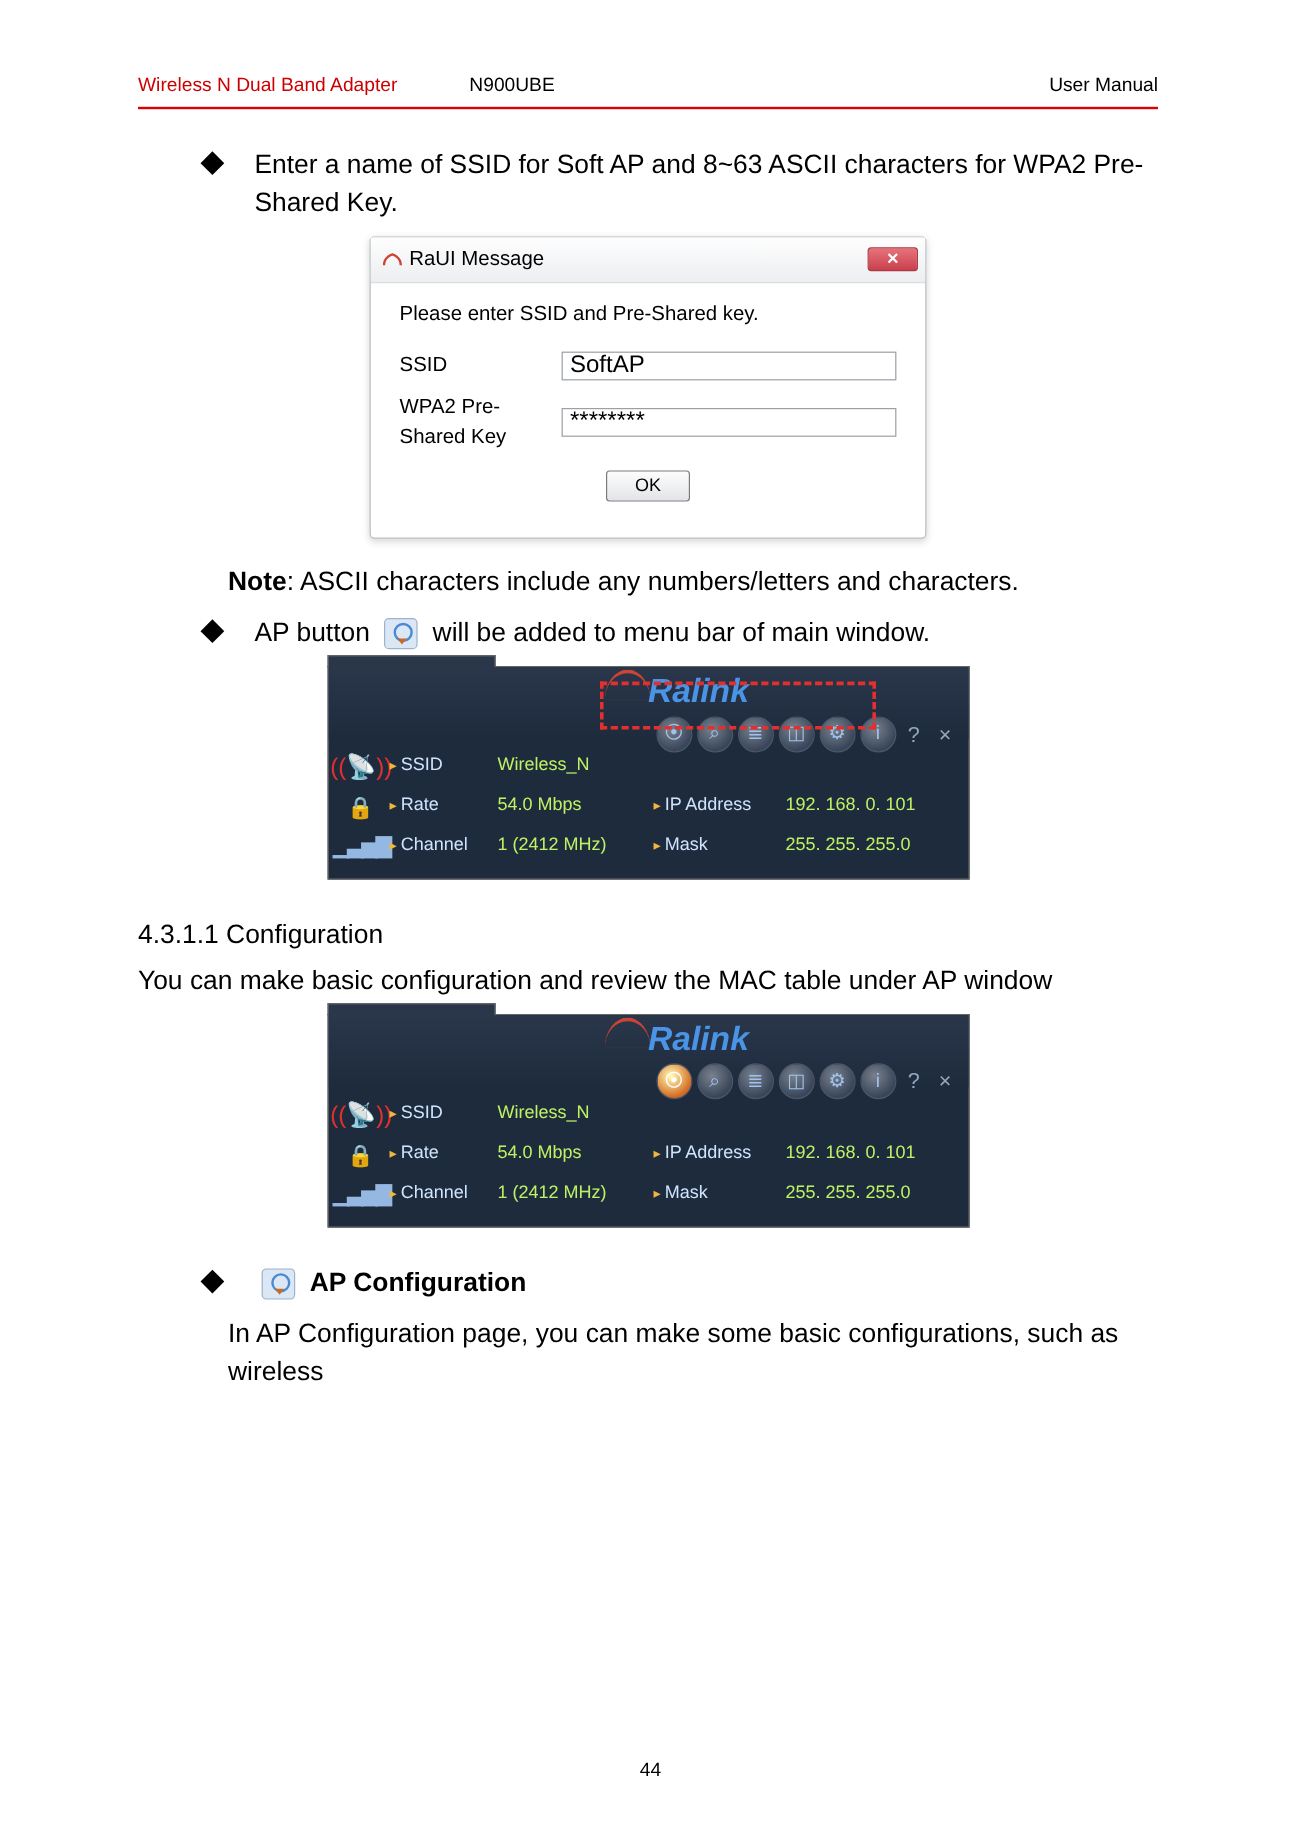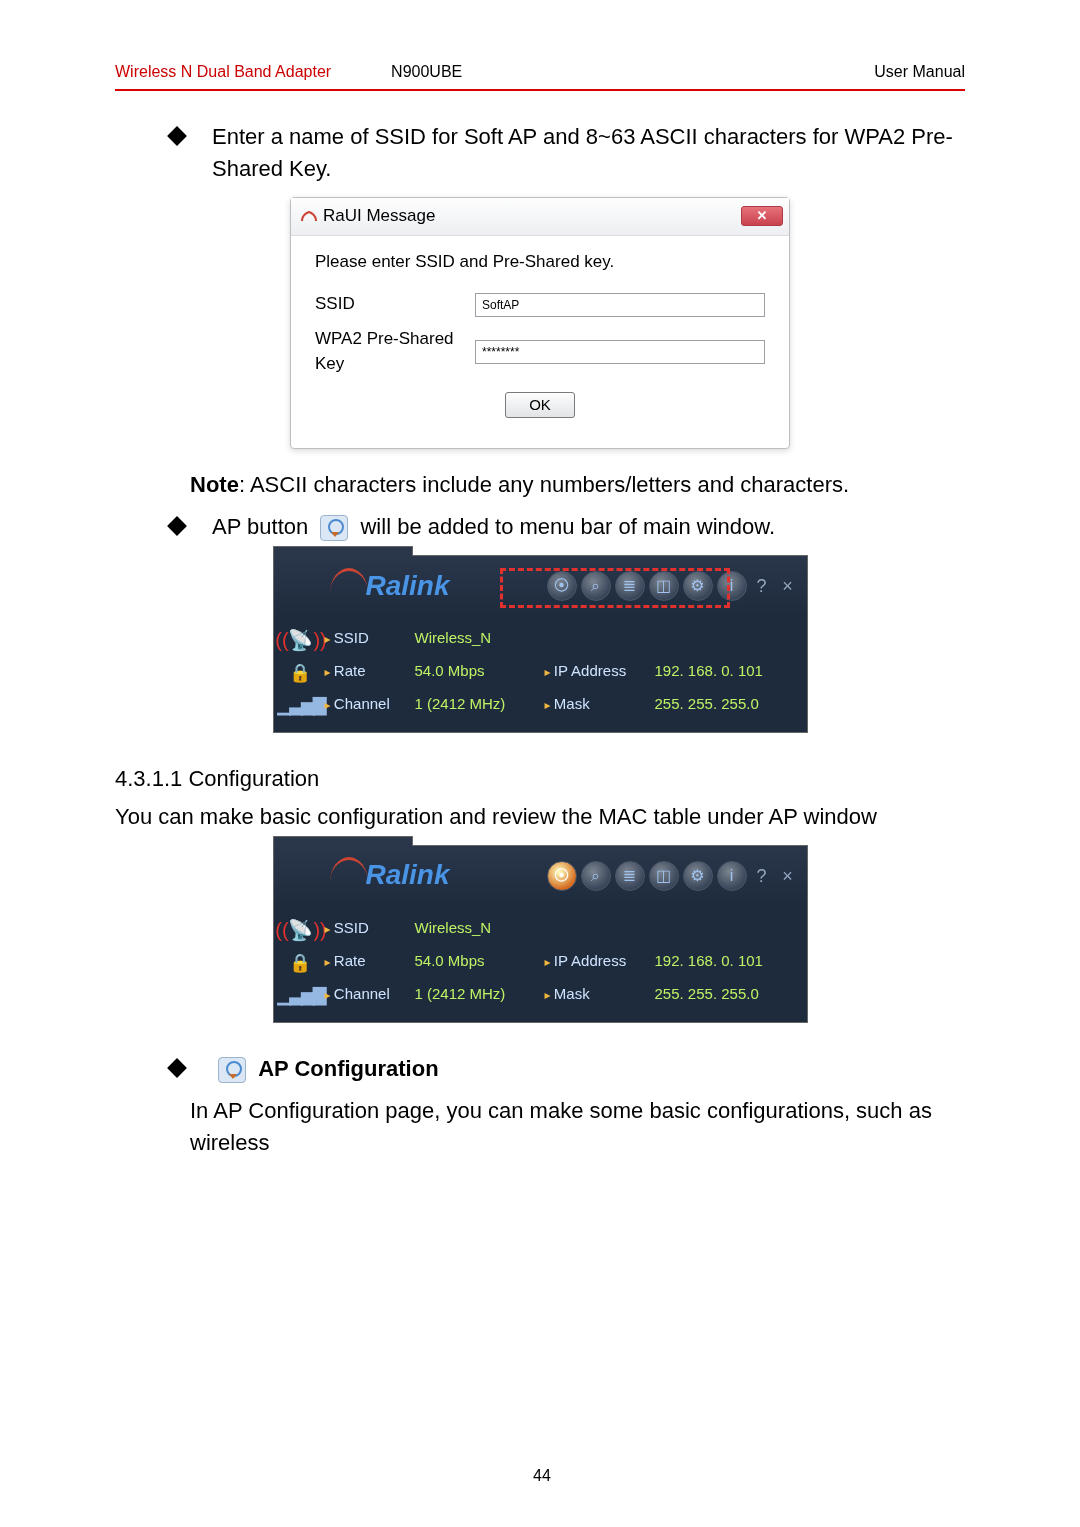--- a/index.html
+++ b/index.html
@@ -38,21 +38,21 @@
     width: 14px; height: 14px;
     background: #000;
     transform: rotate(45deg);
     margin-top: 8px;
     margin-right: 28px;
     flex-shrink: 0;
   }
 
   
   .dialog {
-    width: 500px;
+    width: 464px;
     margin: 12px auto 20px auto;
     border: 1px solid #bcbec0;
     border-radius: 4px;
     background: #fff;
     font-size: 17px;
     box-shadow: 0 2px 6px rgba(0,0,0,0.15);
   }
   .dialog-titlebar {
     background: linear-gradient(#fefefe,#eceef1);
     border-bottom: 1px solid #dcdcdc;
@@ -75,21 +75,21 @@
     font-size: 13px; font-weight: bold;
   }
   .dialog-body { padding: 14px 24px 18px; }
   .dlg-instr { margin-bottom: 18px; }
   .dlg-row { display: flex; align-items: center; margin: 10px 0; }
   .dlg-label { width: 160px; }
   .dlg-input {
     flex: 1; height: 24px;
     border: 1px solid #9aa0a6;
     padding: 2px 6px;
-    font-size: 12px;
+    font-size: 20px;
     background: #fff;
     outline: none;
   }
   .dlg-ok {
     display: block;
     margin: 16px auto 12px;
     width: 70px; height: 26px;
     background: linear-gradient(#fdfdfd,#e2e4e7);
     border: 1px solid #7a7a7a;
     border-radius: 3px;
@@ -138,20 +138,21 @@
     color: #cae1ff;
     font-size: 15px;
     position: relative;
   }
   .ralink-top {
     height: 60px;
     background: linear-gradient(#2a374b,#1e2b3d);
     display: flex;
     align-items: center;
     padding: 0 8px;
+    flex-direction: column;
   }
   .ralink-logo {
     color: #4a94e6;
     font-size: 28px;
     font-weight: bold;
     font-style: italic;
     margin-left: 48px;
   }
   .ralink-logo::before {
     content: "";

